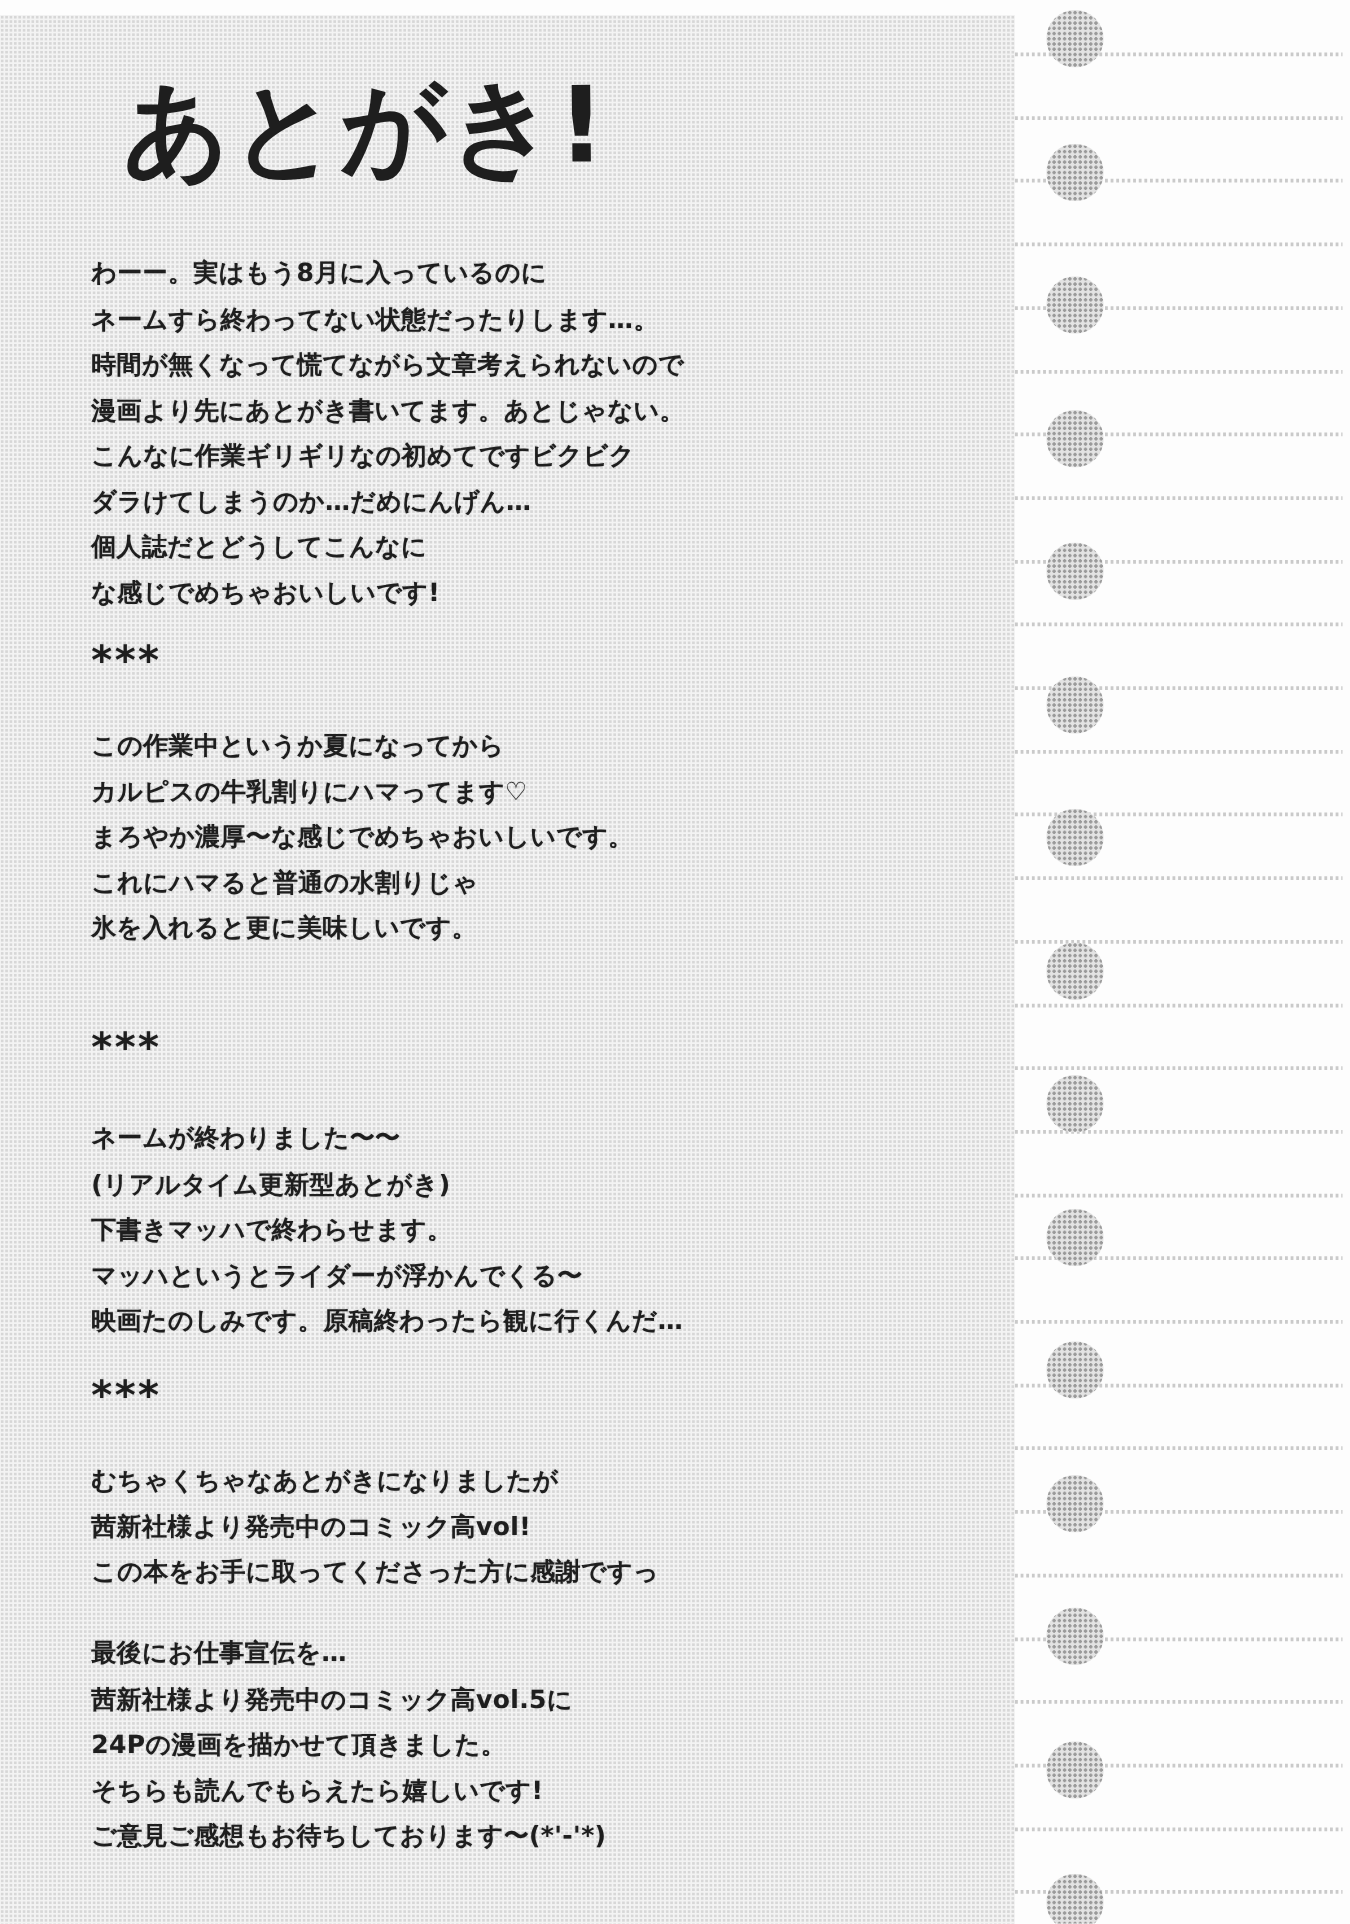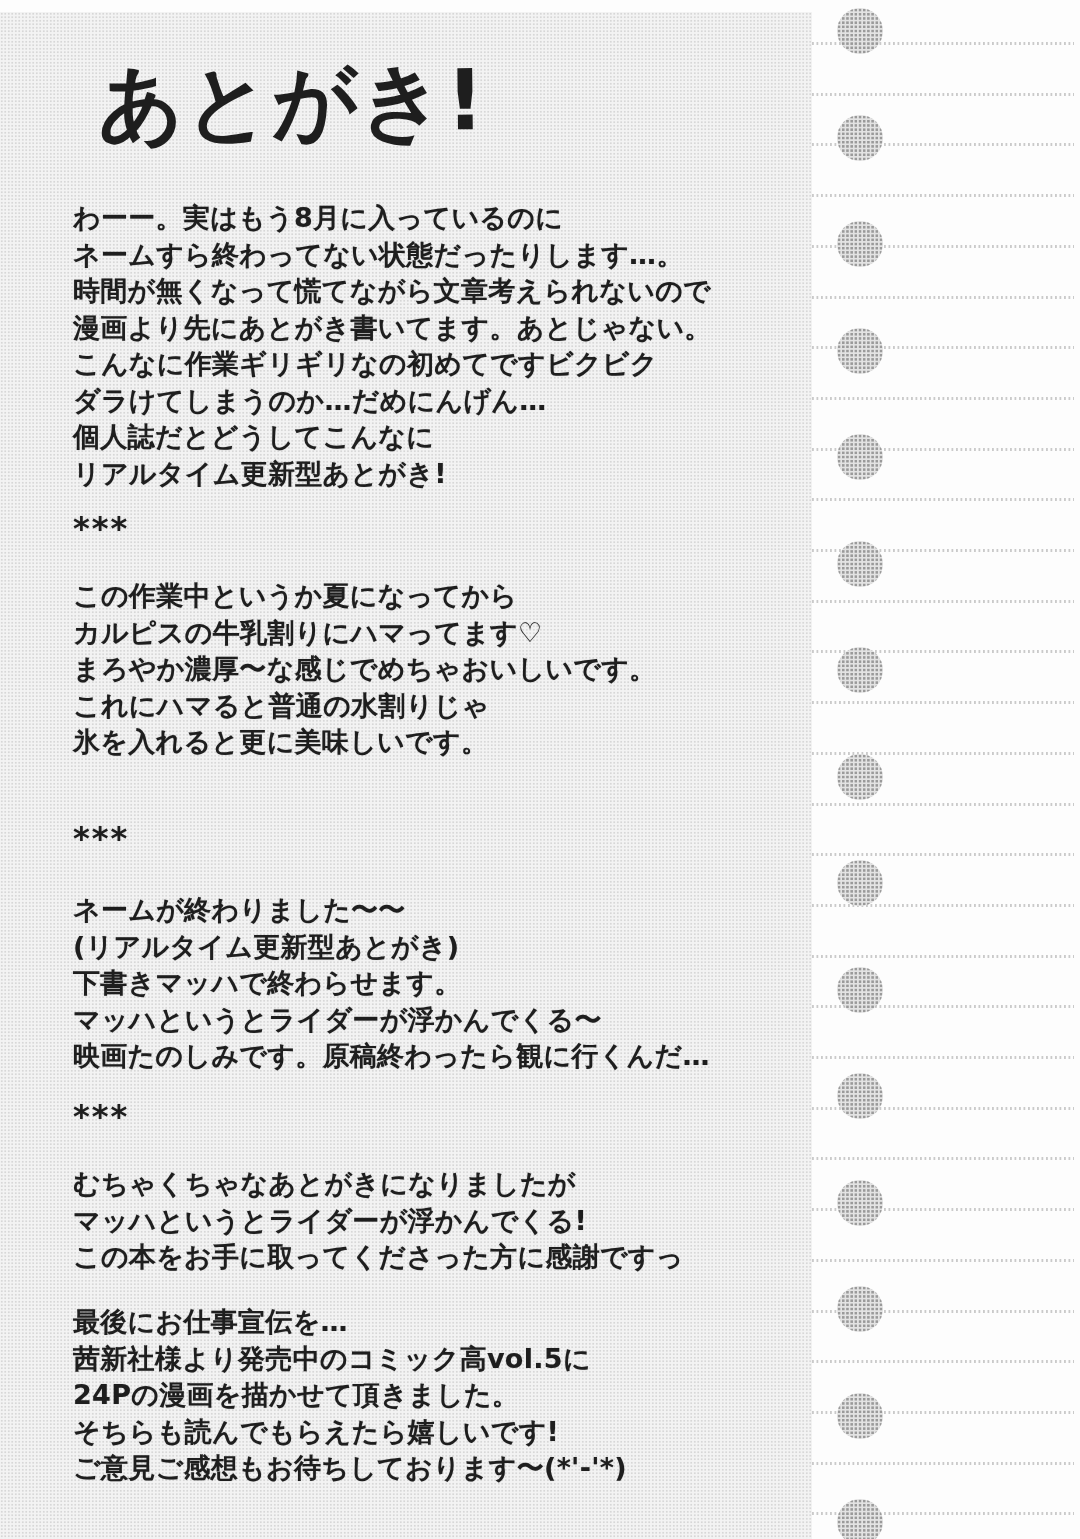--- a/index.html
+++ b/index.html
@@ -22,21 +22,21 @@
     position: absolute; left: 98px; top: 34px; margin: 0;
     font-size: 84px; font-weight: 900; letter-spacing: 1px;
     color: var(--text-color, #1e1e1e);
     transform: rotate(-0.6deg);
     white-space: nowrap;
   }
 
   .para {
     position: absolute; left: 73px;
     color: var(--text-color, #1e1e1e);
-    font-size: 27px; font-weight: 600; letter-spacing: 0.3px;
+    font-size: 20px; font-weight: 600; letter-spacing: 0.3px;
     line-height: 36.5px; white-space: nowrap;
     text-shadow: 0 0 1px rgba(30,30,30,0.35);
   }
   .sep {
     position: absolute; left: 73px;
     color: var(--text-color, #1e1e1e);
     font-size: 32px; font-weight: 600; letter-spacing: 2px;
     line-height: 32px;
     text-shadow: 0 0 1px rgba(30,30,30,0.35);
   }
@@ -69,21 +69,21 @@
     <h1 class="title">あとがき!</h1>
 
     <div class="para" style="top:188px">
       <div>わーー。実はもう8月に入っているのに</div>
       <div>ネームすら終わってない状態だったりします…。</div>
       <div>時間が無くなって慌てながら文章考えられないので</div>
       <div>漫画より先にあとがき書いてます。あとじゃない。</div>
       <div>こんなに作業ギリギリなの初めてですビクビク</div>
       <div>ダラけてしまうのか…だめにんげん…</div>
       <div>個人誌だとどうしてこんなに</div>
-      <div>リアルタイム更新型あとがき!</div>
+      <div>な感じでめちゃおいしいです!</div>
     </div>
 
     <div class="sep" style="top:500px">***</div>
 
     <div class="para" style="top:566px">
       <div>この作業中というか夏になってから</div>
       <div>カルピスの牛乳割りにハマってます♡</div>
       <div>まろやか濃厚〜な感じでめちゃおいしいです。</div>
       <div>これにハマると普通の水割りじゃ</div>
       <div>氷を入れると更に美味しいです。</div>
@@ -96,21 +96,21 @@
       <div>(リアルタイム更新型あとがき)</div>
       <div>下書きマッハで終わらせます。</div>
       <div>マッハというとライダーが浮かんでくる〜</div>
       <div>映画たのしみです。原稿終わったら観に行くんだ…</div>
     </div>
 
     <div class="sep" style="top:1088px">***</div>
 
     <div class="para" style="top:1154px">
       <div>むちゃくちゃなあとがきになりましたが</div>
-      <div>マッハというとライダーが浮かんでくる!</div>
+      <div>茜新社様より発売中のコミック高vol!</div>
       <div>この本をお手に取ってくださった方に感謝ですっ</div>
     </div>
 
     <div class="para" style="top:1292px">
       <div>最後にお仕事宣伝を…</div>
       <div>茜新社様より発売中のコミック高vol.5に</div>
       <div>24Pの漫画を描かせて頂きました。</div>
       <div>そちらも読んでもらえたら嬉しいです!</div>
       <div>ご意見ご感想もお待ちしております〜(*'-'*)</div>
     </div>

